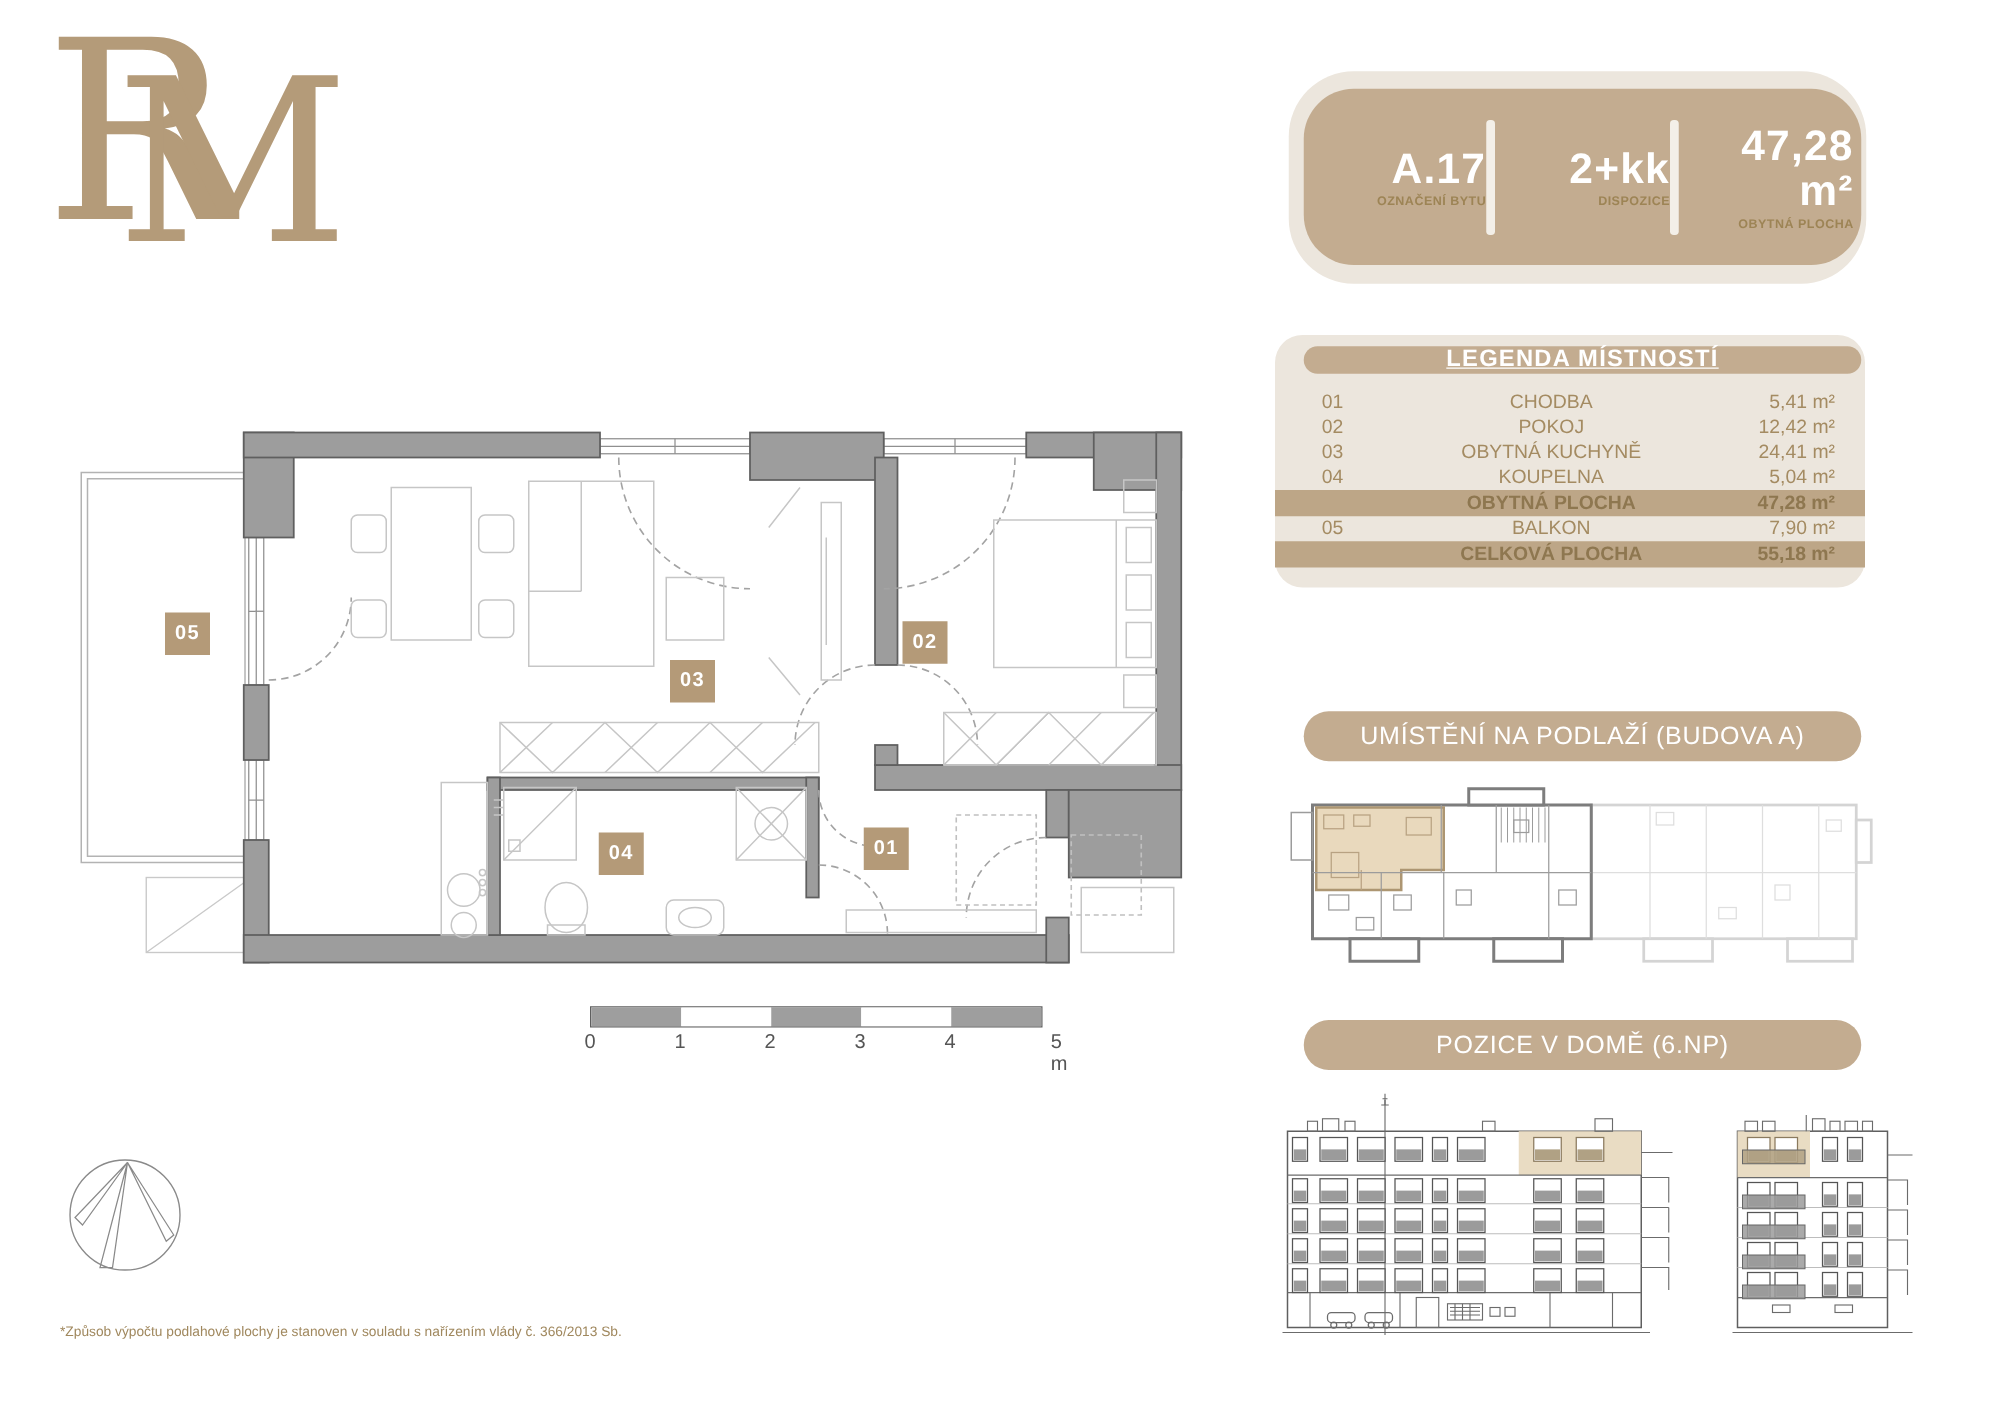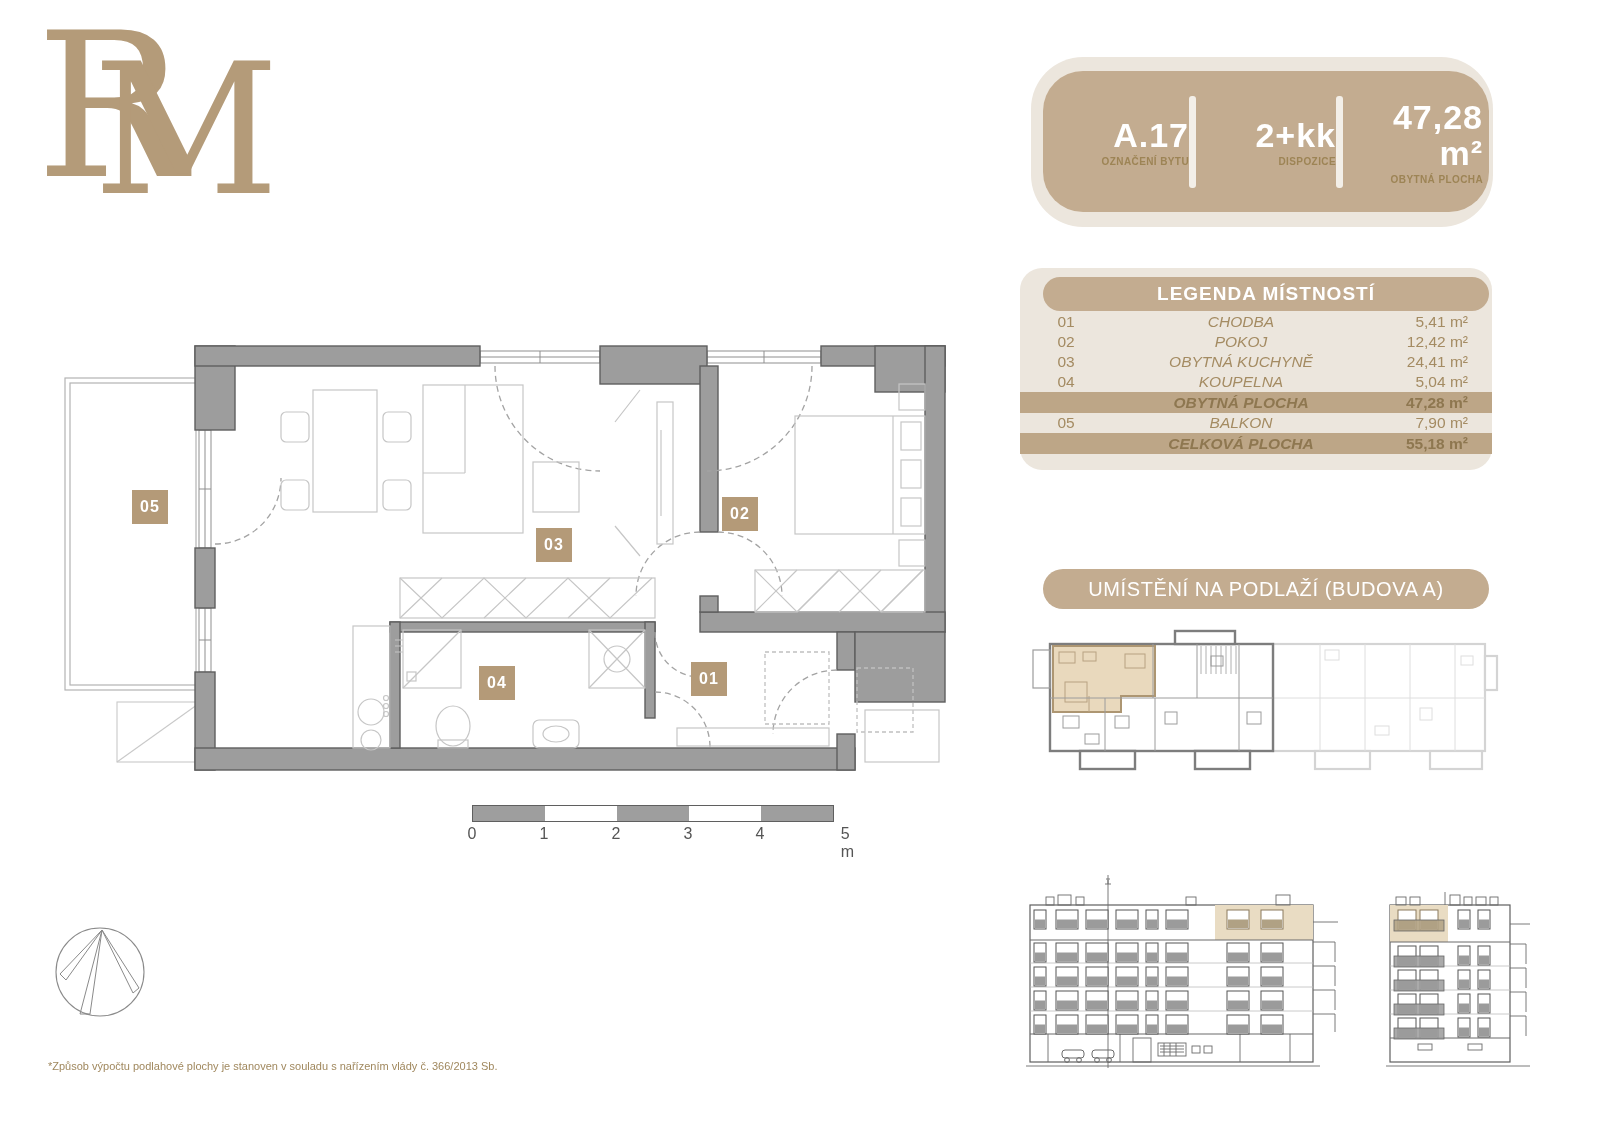--- a/index.html
+++ b/index.html
@@ -17,28 +17,28 @@
   .unitcard-outer{left:1031px;top:57px;width:462px;height:170px;background:#ece6dd;border-radius:52px;}
   .unitcard-inner{left:1043px;top:71px;width:446px;height:141px;background:#c3ac90;border-radius:40px;
                   display:flex;align-items:center;justify-content:space-between;padding:0 6px;box-sizing:border-box;}
   .unitcell{flex:1;text-align:right;}
   .unitcell .val{color:#ffffff;font-size:34px;font-weight:bold;letter-spacing:1px;line-height:36px;}
   .unitcell .lab{color:#9d8455;font-size:10px;font-weight:bold;letter-spacing:.4px;margin-top:3px;}
   .unitsep{width:7px;height:92px;background:#f3efe8;border-radius:3px;flex:none;}
 
   
   .legend-panel{left:1020px;top:268px;width:472px;height:202px;background:#ece6dd;border-radius:22px;}
-  .legend-header{left:1043px;top:277px;width:446px;height:34px;background:#c3ac90;border-radius:17px;
+  .legend-header{left:1043px;top:277px;width:446px;height:22px;background:#c3ac90;border-radius:17px;
                  color:#fff;font-weight:bold;font-size:19px;letter-spacing:1px;
-                 display:flex;align-items:center;justify-content:center;}
+                 display:flex;align-items:center;justify-content:center;text-decoration:underline;}
   .legend-rows{left:1020px;top:312px;width:472px;}
   .legend-row{display:grid;grid-template-columns:92px 1fr 122px;align-items:center;height:20px;
               color:#a48b62;font-size:15.5px;}
   .legend-row .c-num{text-align:center;}
-  .legend-row .c-name{text-align:center;font-style:italic;}
+  .legend-row .c-name{text-align:center;}
   .legend-row .c-area{text-align:right;padding-right:24px;}
   .legend-row.hl{background:#bda687;color:#8e7750;font-weight:bold;height:21px;}
 
   
   .section-header{width:446px;height:40px;background:#c3ac90;border-radius:20px;color:#fff;
                   font-weight:normal;font-size:20px;letter-spacing:.6px;
                   display:flex;align-items:center;justify-content:center;}
   .hdr1{left:1043px;top:569px;}
   .hdr2{left:1043px;top:816px;}
 
@@ -119,20 +119,21 @@
         <div class="c-area">7,90 m²</div>
       </div>
       <div class="legend-row hl">
         <div class="c-num"></div>
         <div class="c-name">CELKOVÁ PLOCHA</div>
         <div class="c-area">55,18 m²</div>
       </div>
     </div>
 
   <div class="abs section-header hdr1">UMÍSTĚNÍ NA PODLAŽÍ (BUDOVA A)</div>
+  <div class="abs section-header hdr2">POZICE V DOMĚ (6.NP)</div>
 
   <div class="abs plan-wrap">
     <svg width="910" height="452" viewBox="0 0 910 452">
 
       <g stroke="#b3b3b3" fill="none" stroke-width="1.2">
         <rect x="10" y="48" width="136" height="312"></rect>
         <rect x="15" y="53" width="126" height="302"></rect>
       </g>
 
       <g stroke="#c9c9c9" fill="none" stroke-width="1.1">

